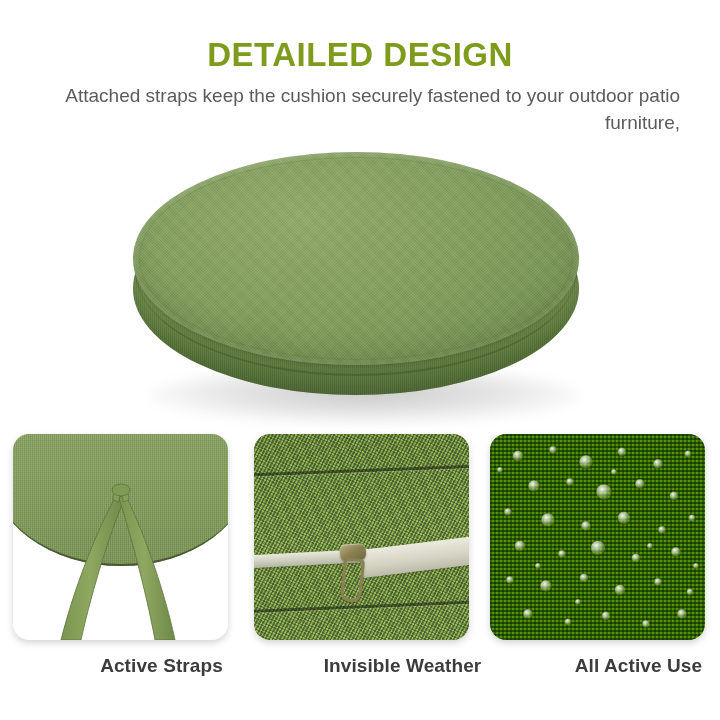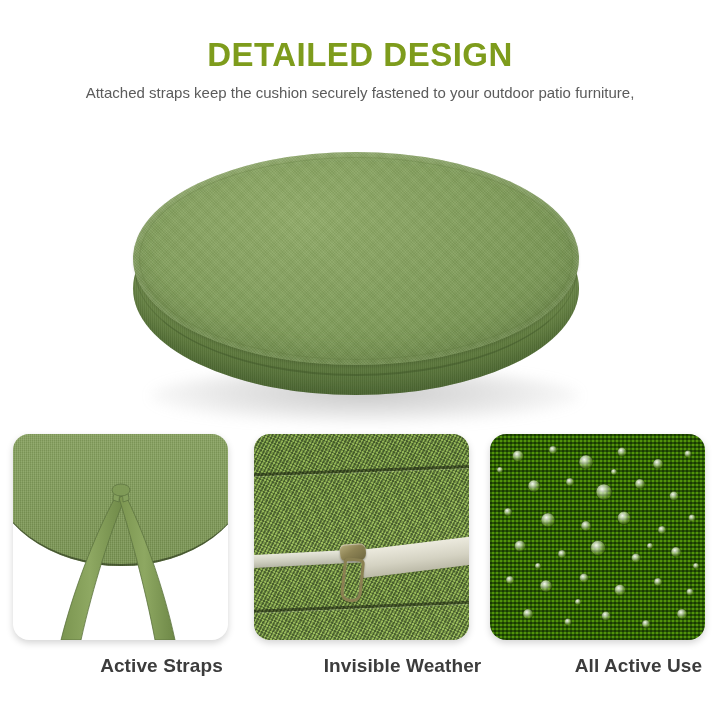--- a/index.html
+++ b/index.html
@@ -35,27 +35,28 @@
   .headline {
     font-size: 33px;
     font-weight: bold;
     letter-spacing: 0.5px;
     color: #7e9c1c;
     line-height: 1.05;
     margin: 0 0 9px 0;
     font-family: "Liberation Sans", sans-serif;
   }
   .subhead {
-    font-size: 15px;
+    font-size: 19px;
     color: #5b5b5b;
     line-height: 1.45;
     margin: 0 auto;
     width: 640px;
     font-family: "Liberation Sans", sans-serif;
     font-weight: normal;
+    text-align: right;
   }
 
   
   .hero {
     position: absolute;
     left: 0;
     top: 140px;
     width: 720px;
     height: 278px;
   }

